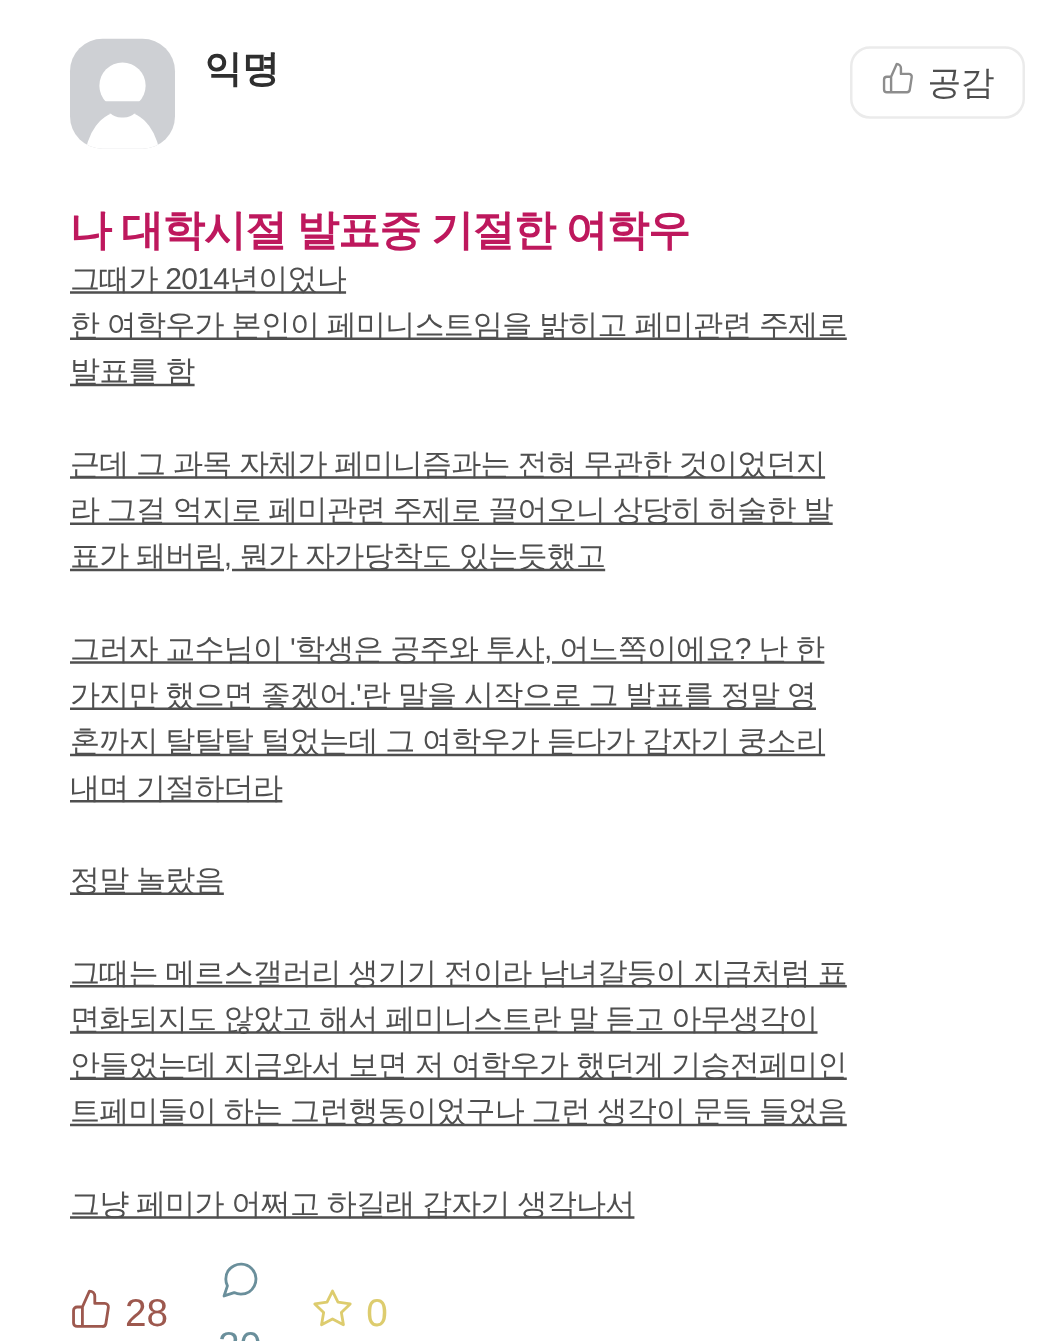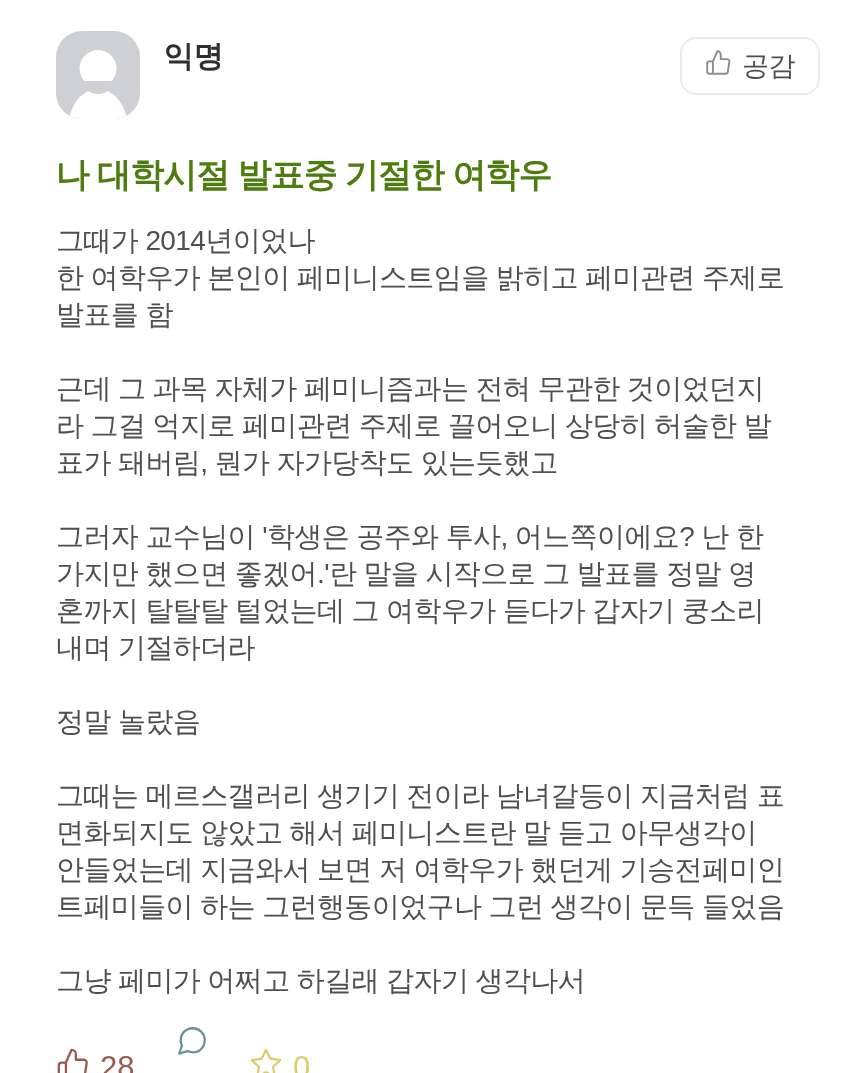--- a/index.html
+++ b/index.html
@@ -43,26 +43,26 @@
     height:58px; padding:0 23px;
     border:2px solid var(--button-border,#ebebeb); border-radius:16px;
     background:#fff; font-size:27px; color:#4e4e4e;
     font-family:inherit; cursor:pointer; letter-spacing:-0.5px;
   }
   .btn svg { width:27px; height:27px; stroke:#8d8d8d; fill:none;
     stroke-width:1.7; stroke-linecap:round; stroke-linejoin:round; }
 
   
   .title {
-    margin:34px 0 0; font-size:34px; font-weight:700;
-    color:#4d7c0f; letter-spacing:-1px; line-height:42px;
+    margin:44px 0 0; font-size:34px; font-weight:700;
+    color:#be185d; letter-spacing:-1px; line-height:42px;
   }
   .body-text {
-    margin-top:27px; font-size:28px; line-height:37px;
-    color:#4f4f4f; white-space:pre-line; letter-spacing:-0.6px;
+    font-size:24px; line-height:37px;
+    color:#4f4f4f; white-space:pre-line; letter-spacing:-0.6px;text-decoration:underline;
   }
 
   
   .stats { display:flex; align-items:center; gap:40px; margin-top:25px; }
   .stat { display:flex; align-items:center; gap:10px; font-size:31px; cursor:pointer; }
   .stat svg { width:34px; height:34px; fill:none; stroke:currentColor;
     stroke-width:1.6; stroke-linecap:round; stroke-linejoin:round; }
   .stat-like    { color:var(--like-color,#9d584e); }
   .stat-comment { color:var(--comment-color,#6a8f9b);flex-direction:column; }
   .stat-scrap   { color:var(--scrap-color,#ddcc6e); }

